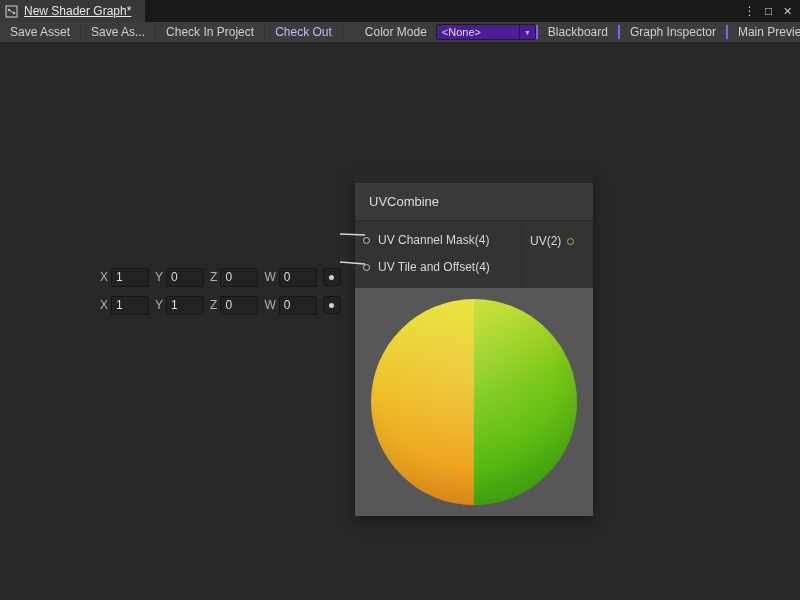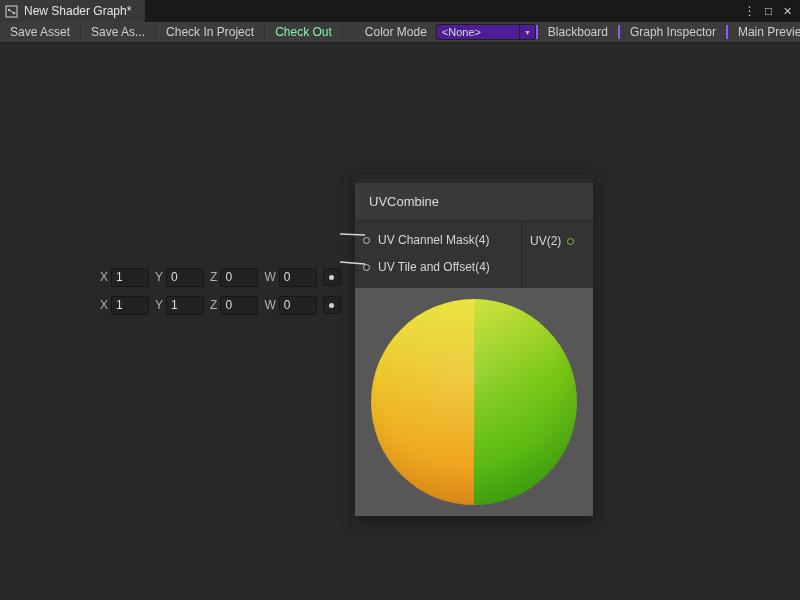--- a/index.html
+++ b/index.html
@@ -13,41 +13,41 @@
   }
 
   
   .tabbar {
     position:absolute; top:0; left:0; right:0; height:22px;
     background:#191919; display:flex; align-items:stretch;
   }
   .tab {
     display:flex; align-items:center; gap:6px;
     background:#383838; padding:0 14px 0 5px;
-    font-size:12px; color:#e6e6e6; max-width:180px;
+    font-size:12px; color:#e6e6e6; max-width:180px;text-decoration:underline;
   }
   .tab-icon svg { display:block; }
   .winctrls {
     margin-left:auto; display:flex; align-items:center; gap:4px;
     padding-right:5px; color:#c9c9c9;
   }
   .winctrl { width:15px; text-align:center; font-size:12px; line-height:22px; cursor:default; }
   .winctrl.close { font-size:11px; }
 
   
   .toolbar {
     position:absolute; top:22px; left:0; right:0; height:21px;
     background:#3c3c3c; border-bottom:1px solid #232323;
     display:flex; align-items:center; font-size:12px; color:#cfcfcf;
   }
   .tbtn {
     display:flex; align-items:center; padding:0 10px;
     border-right:1px solid #2f2f2f; cursor:default; white-space:nowrap;
   }
-  .tbtn.disabled { color:#86efac; }
+  .tbtn.disabled { color:#c4b5fd; }
   .colormode { display:flex; align-items:center; gap:9px; margin-left:22px; }
   .cm-label { color:#cfcfcf; white-space:nowrap; }
   .dropdown {
     width:100px; height:16px; background:#4c1d95;
     border:1px solid #1e1e1e; border-radius:2px;
     display:flex; align-items:center; padding:0 0 0 5px;
     color:#dcdcdc; font-size:11px;
   }
   .dropdown .dd-arrow {
     margin-left:auto; font-size:7px; color:#bdbdbd;

